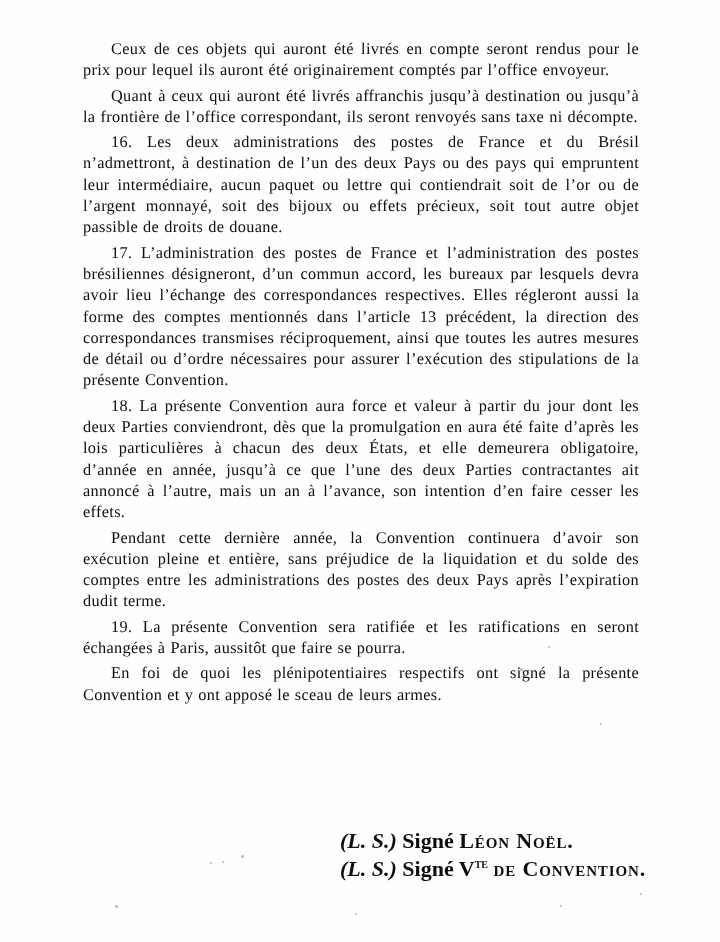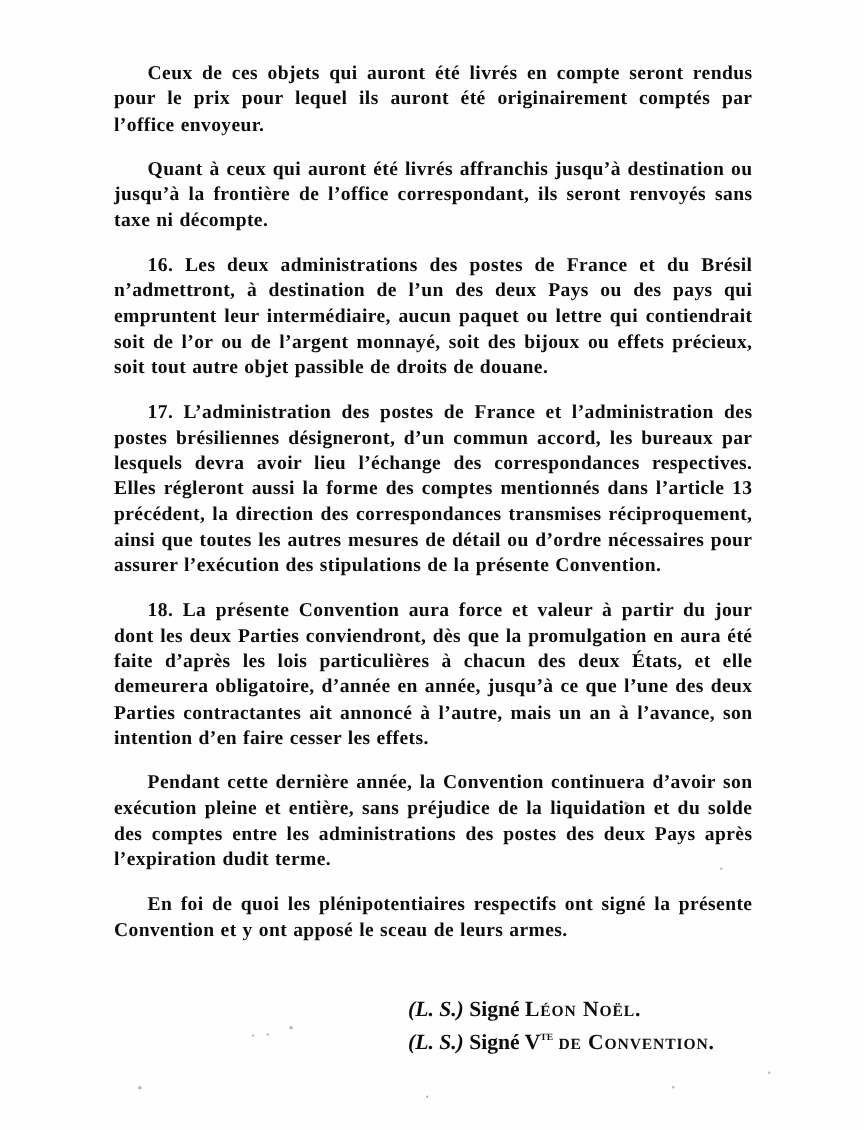--- a/index.html
+++ b/index.html
@@ -26,47 +26,47 @@
   }
 
   .textblock {
     position: absolute;
     left: 79px;
     top: 34px;
     width: 564px;
   }
 
   p.para {
-    margin: 16px;
+    margin: 4px;
     padding: 0;
     text-indent: 28px;
     text-align: justify;
     font-size: 16.3px;
     line-height: 21.3px;
     letter-spacing: 0.02em;
     word-spacing: 0.04em;
-    font-weight: 700;
+    font-weight: 400;
     color: #0d0d0d;
     -webkit-font-smoothing: none;
   }
 
   
   .textblock p.para {
     text-rendering: geometricPrecision;
   }
 
   .sig-block {
     position: absolute;
     left: 340px;
     top: 830px;
     width: 330px;
   }
   .sig-line {
     margin: 0;
-    font-size: 18px;
+    font-size: 22px;
     line-height: 22px;
     font-weight: 600;
     color: #0d0d0d;
     white-space: nowrap;
   }
   .ls {
     font-style: italic;
     font-weight: 600;
   }
   .smallcaps {
@@ -100,20 +100,21 @@
 
     <p class="para">16. Les deux administrations des postes de France et du Brésil n’admettront, à destination de l’un des deux Pays ou des pays qui empruntent leur intermédiaire, aucun paquet ou lettre qui contiendrait soit de l’or ou de l’argent monnayé, soit des bijoux ou effets précieux, soit tout autre objet passible de droits de douane.</p>
 
     <p class="para">17. L’administration des postes de France et l’administration des postes brésiliennes désigneront, d’un commun accord, les bureaux par lesquels devra avoir lieu l’échange des correspondances respectives. Elles régleront aussi la forme des comptes mentionnés dans l’article 13 précédent, la direction des correspondances transmises réciproquement, ainsi que toutes les autres mesures de détail ou d’ordre nécessaires pour assurer l’exécution des stipulations de la présente Convention.</p>
 
 
     <p class="para">18. La présente Convention aura force et valeur à partir du jour dont les deux Parties conviendront, dès que la promulgation en aura été faite d’après les lois particulières à chacun des deux États, et elle demeurera obligatoire, d’année en année, jusqu’à ce que l’une des deux Parties contractantes ait annoncé à l’autre, mais un an à l’avance, son intention d’en faire cesser les effets.</p>
 
     <p class="para">Pendant cette dernière année, la Convention continuera d’avoir son exécution pleine et entière, sans préjudice de la liquidation et du solde des comptes entre les administrations des postes des deux Pays après l’expiration dudit terme.</p>
 
+    <p class="para">19. La présente Convention sera ratifiée et les ratifications en seront échangées à Paris, aussitôt que faire se pourra.</p>
 
     <p class="para">En foi de quoi les plénipotentiaires respectifs ont signé la présente Convention et y ont apposé le sceau de leurs armes.</p>
 
 
   </div>
 
   <div class="sig-block">
 
     <p class="sig-line">
       <span class="ls">(L. S.)</span>

